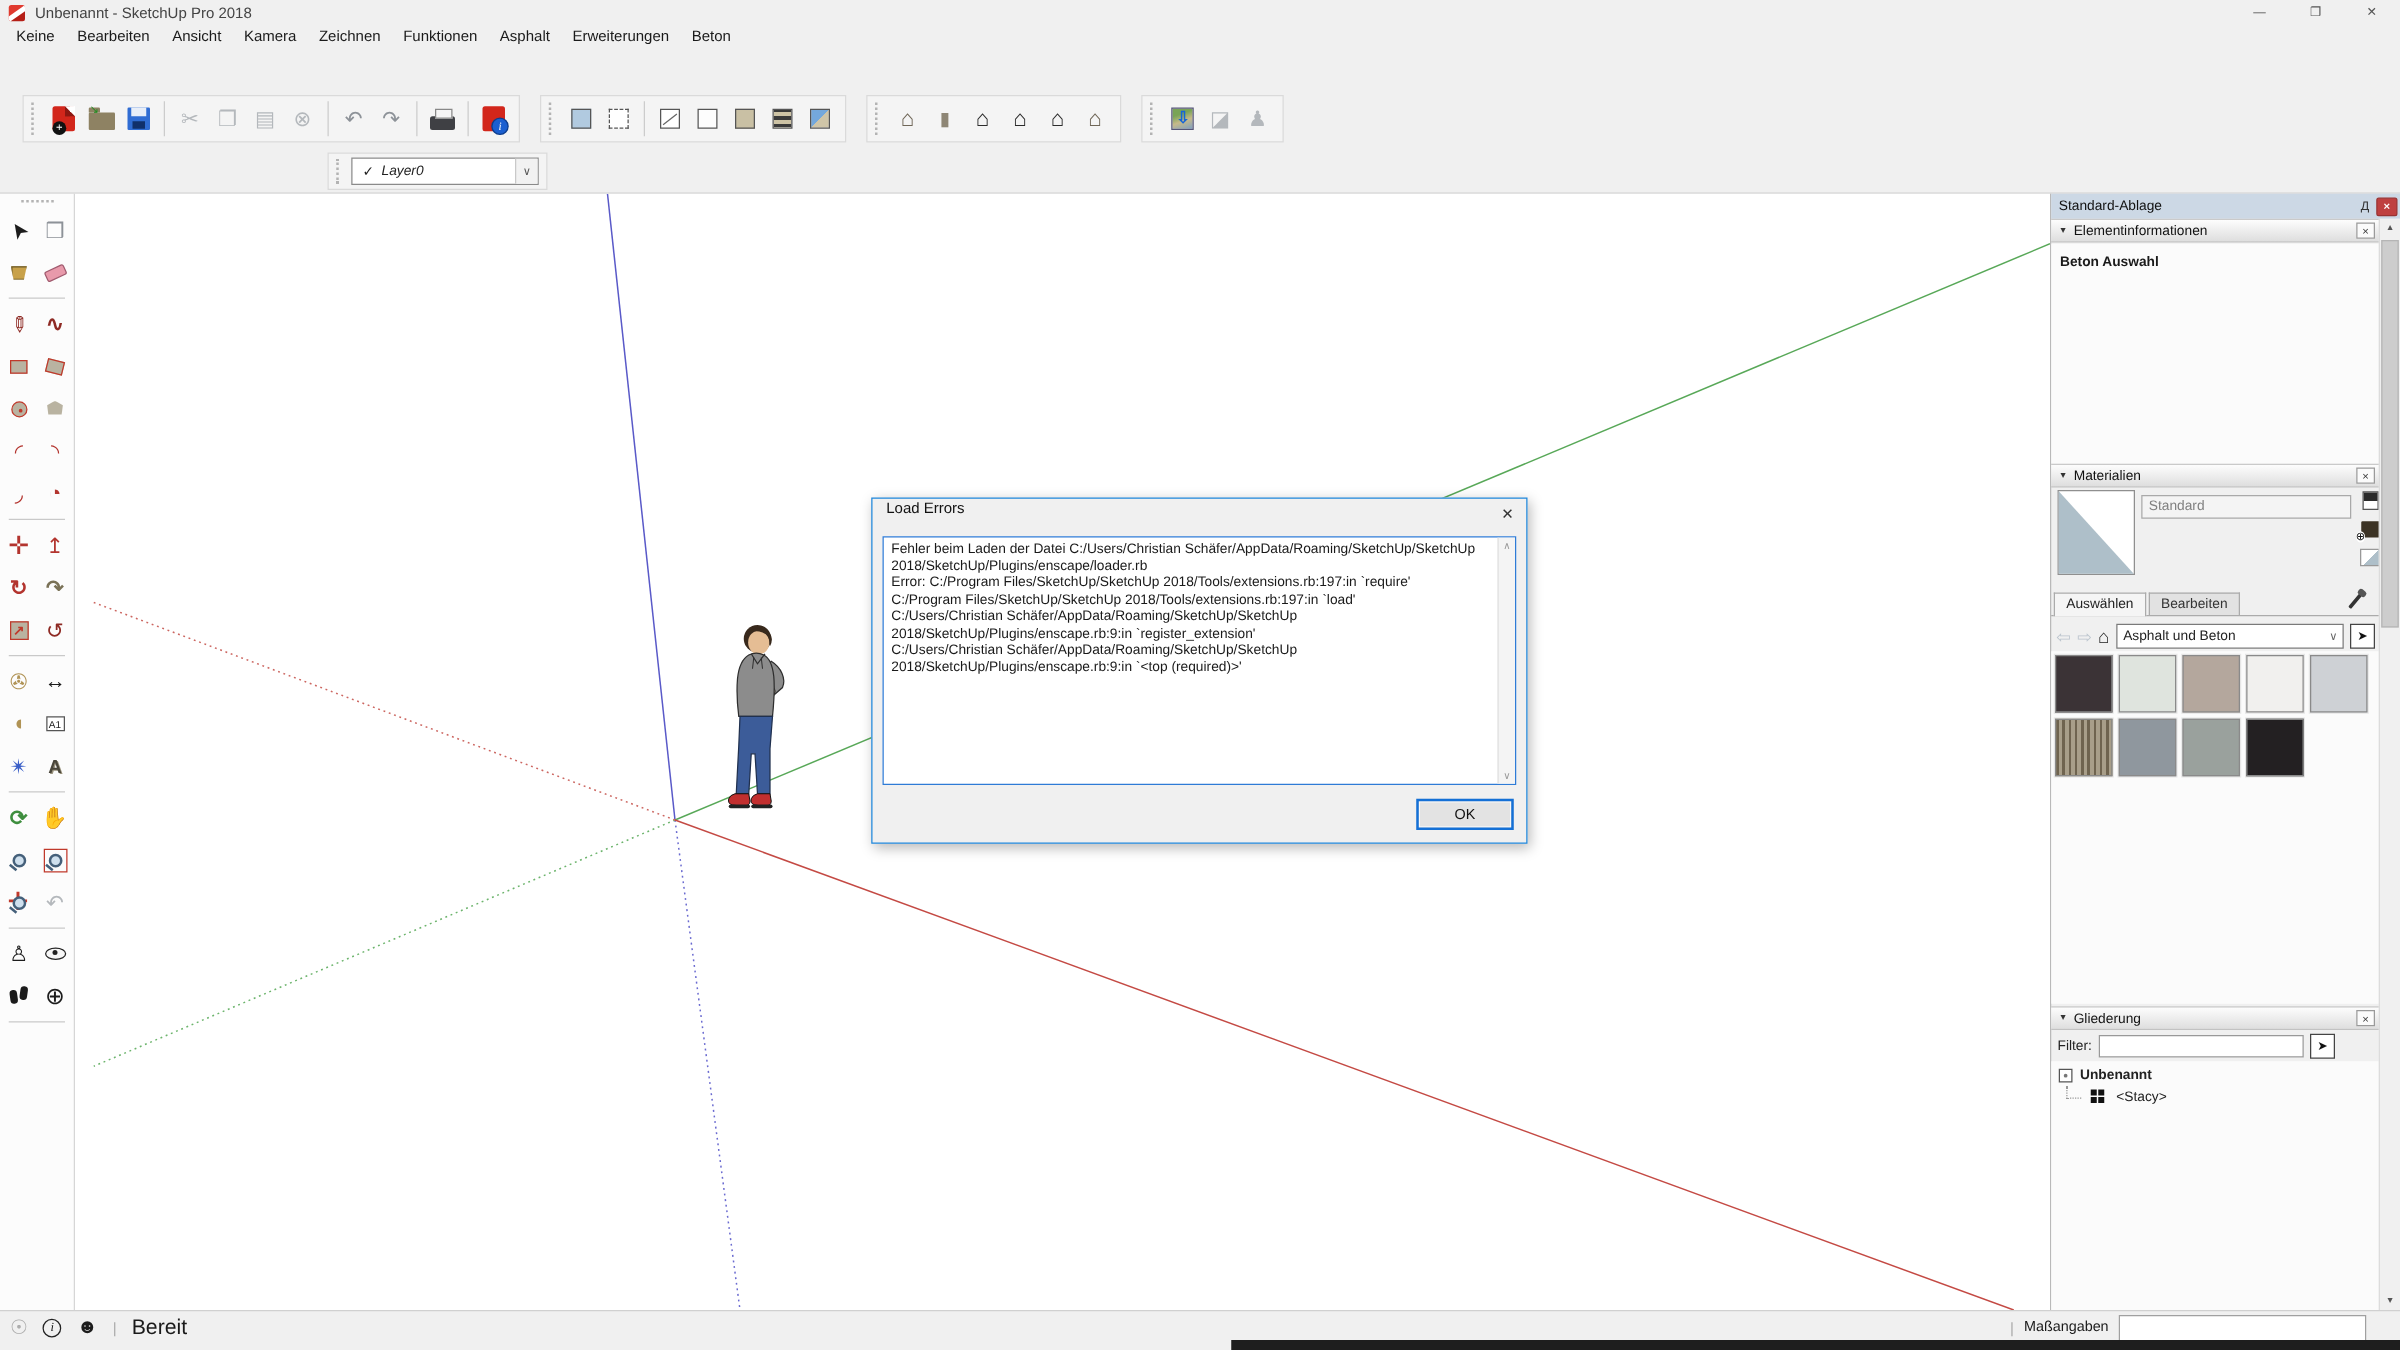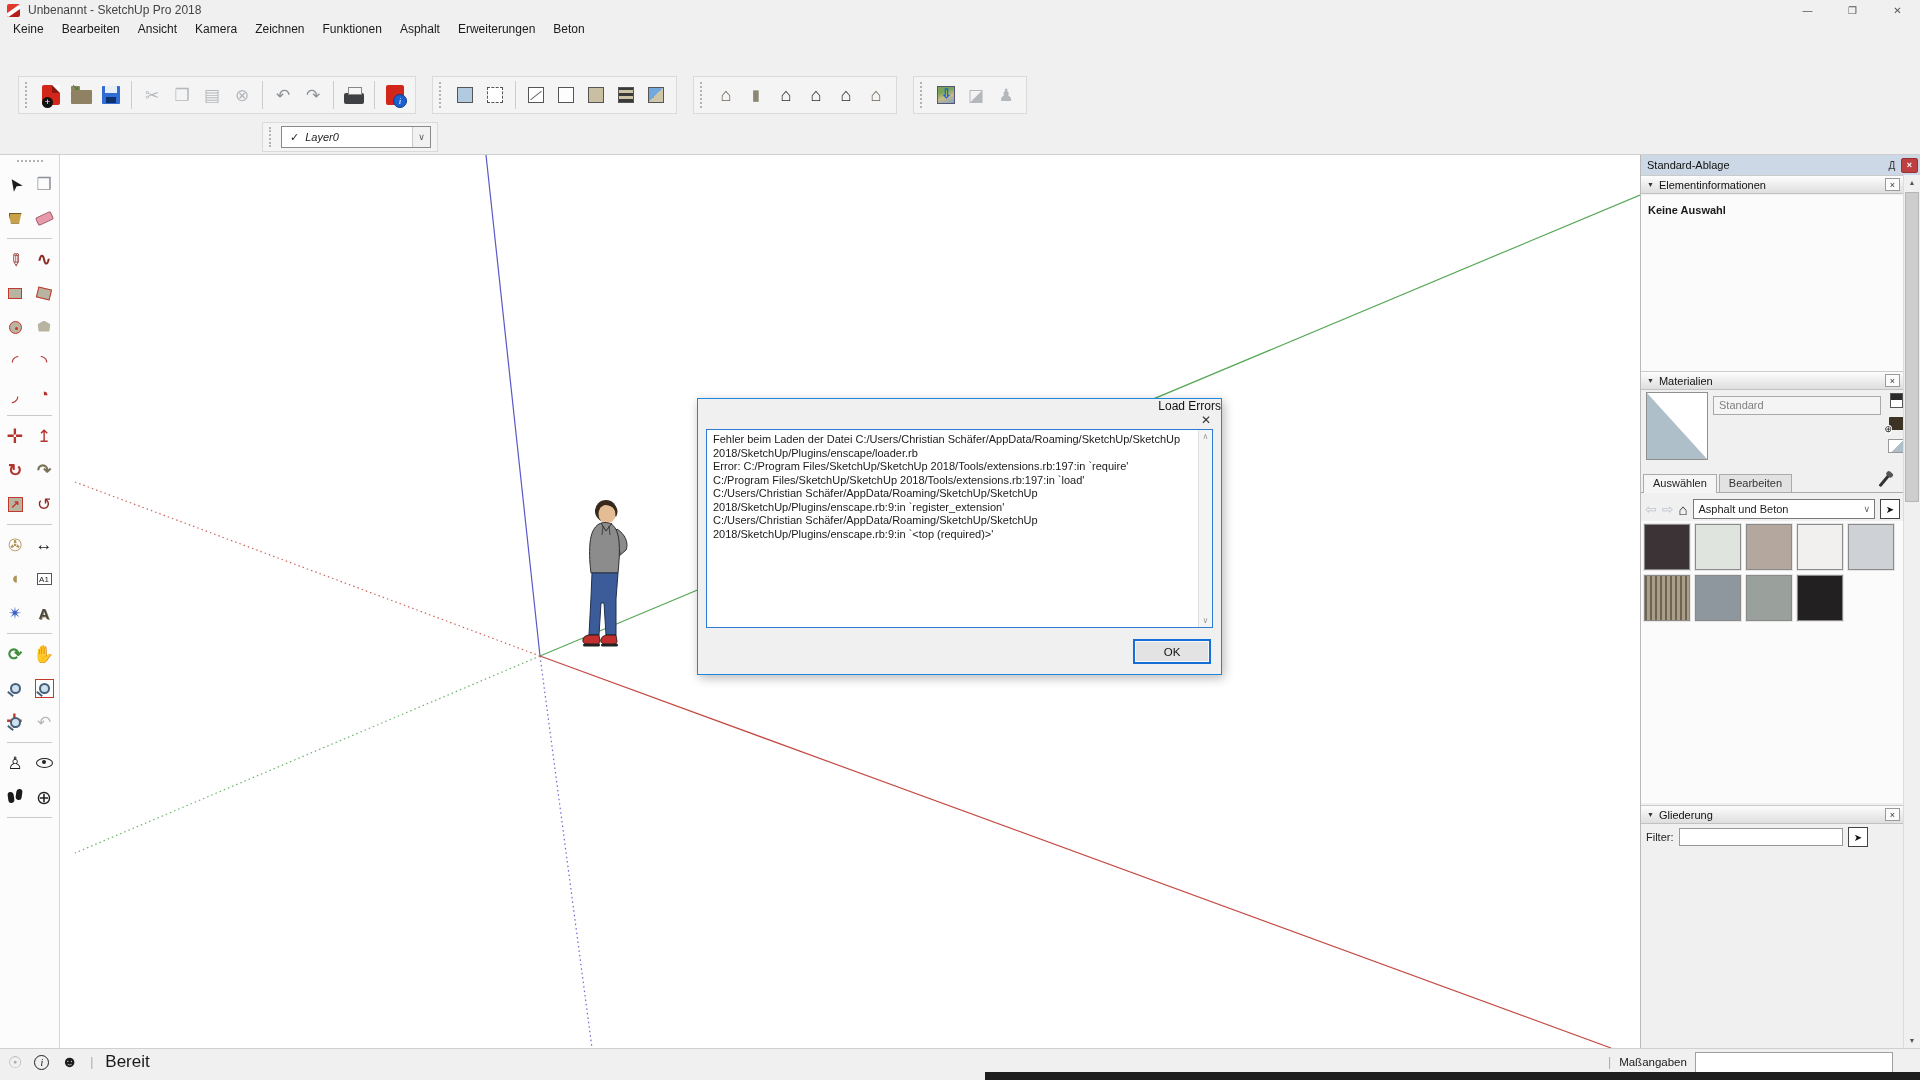--- a/index.html
+++ b/index.html
@@ -122,21 +122,21 @@
   .i-feet:after { right:1px; top:0px; transform:rotate(8deg); }
   .i-dropper { width:3px; height:15px; background:#333; transform:rotate(40deg); border-radius:1px; position:relative; }
   .i-dropper:before { content:""; position:absolute; left:-2px; top:-3px; width:7px; height:5px; background:#555; border-radius:2px; }
 
   
   #viewport { position:absolute; left:60px; top:155px; width:1580px; height:893px; background:#ffffff; overflow:hidden; }
 
   
   #dialog { position:absolute; left:697px; top:398px; width:525px; height:277px;
     background:#f0f0f0; border:1px solid #1e87dc; box-shadow:2px 3px 10px rgba(0,0,0,.28); }
-  #dialog-titlebar { height:28px; display:flex; align-items:flex-end;flex-direction:column; }
+  #dialog-titlebar { height:28px; display:flex; align-items:flex-start; }
   #dialog-title { font-size:12px; color:#111; margin-left:11px; }
   #dialog-close { margin-left:auto; width:30px; height:24px; display:flex; align-items:center;
     justify-content:center; font-size:12px; color:#333; }
   #dialog-text { position:absolute; left:8px; right:8px; top:30px; bottom:46px;
     background:#fff; border:1px solid #2e7bd6; padding:3px 16px 3px 6px; overflow:hidden; }
   .dline { font-size:11px; line-height:13.5px; color:#1a1a1a; white-space:nowrap; }
   #dlg-scroll { position:absolute; right:0; top:0; bottom:0; width:14px; background:#f4f4f4;
     border-left:1px solid #e0e0e0; display:flex; flex-direction:column; justify-content:space-between; align-items:center; }
   #dlg-scroll span { font-size:8px; color:#999; padding:2px 0; }
   #ok-button { position:absolute; right:10px; bottom:10px; width:78px; height:25px;
@@ -507,21 +507,21 @@
     <span id="tray-pin">Д</span>
     <span id="tray-close">×</span>
   </div>
 
   <div class="sechead" style="top:20px;">
     <span class="tri">▼</span>
     <span class="stitle">Elementinformationen</span>
     <span class="secclose">×</span>
   </div>
   <div class="whitebody" style="top:40px; height:176px;">
-    <div id="keine-auswahl">Keine Auswahl</div>
+    <div id="keine-auswahl">Beton Auswahl</div>
   </div>
 
   <div class="sechead" style="top:216px;">
     <span class="tri">▼</span>
     <span class="stitle">Materialien</span>
     <span class="secclose">×</span>
   </div>
   <div id="mat-preview"></div>
   <div id="mat-name">Standard</div>
   <div id="mat-icons">
@@ -563,20 +563,31 @@
   <div class="sechead" style="top:650px;">
     <span class="tri">▼</span>
     <span class="stitle">Gliederung</span>
     <span class="secclose">×</span>
   </div>
   <div id="filter-row">
     <span id="filter-label">Filter:</span>
     <div id="filter-input"></div>
     <div class="navarrowbtn">➤</div>
   </div>
+  <div id="tree">
+    <div class="tree-root">
+      <span class="i-model"></span>
+      <span>Unbenannt</span>
+    </div>
+    <div class="tree-child">
+      <span class="tree-elbow"></span>
+      <span class="i-comp"></span>
+      <span>&lt;Stacy&gt;</span>
+    </div>
+  </div>
 
   <div id="vscroll">
     <span class="varrow" style="top:0;">▲</span>
     <div id="vthumb"></div>
     <span class="varrow" style="bottom:0;">▼</span>
   </div>
 </div>
 
 <div id="statusbar">
   <div id="sb-left">

